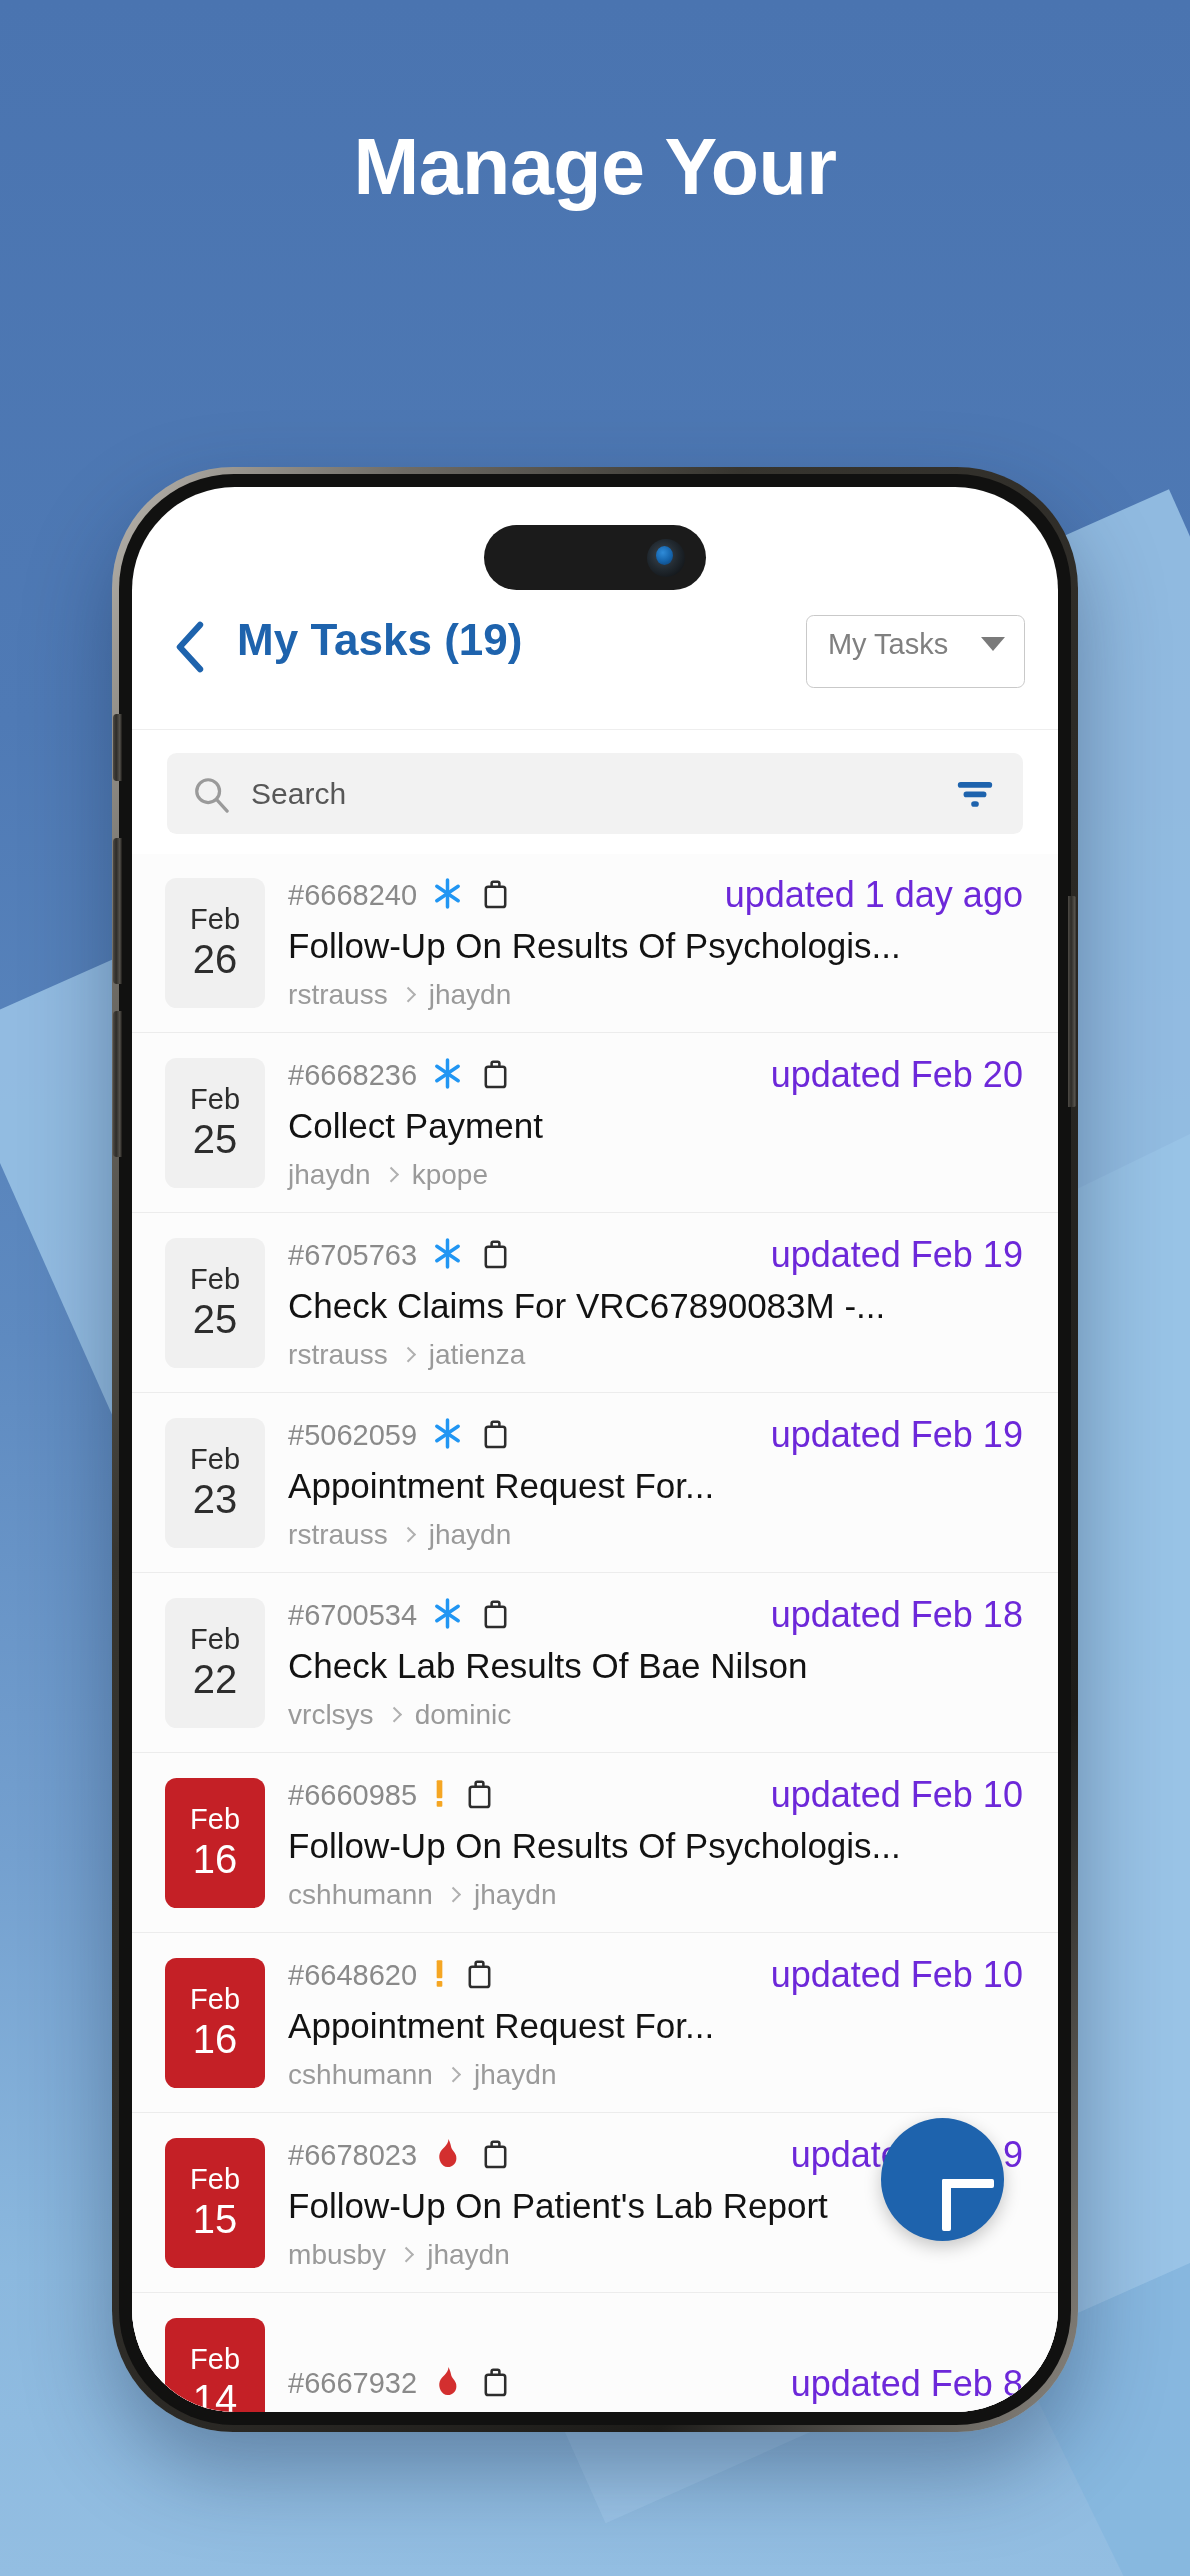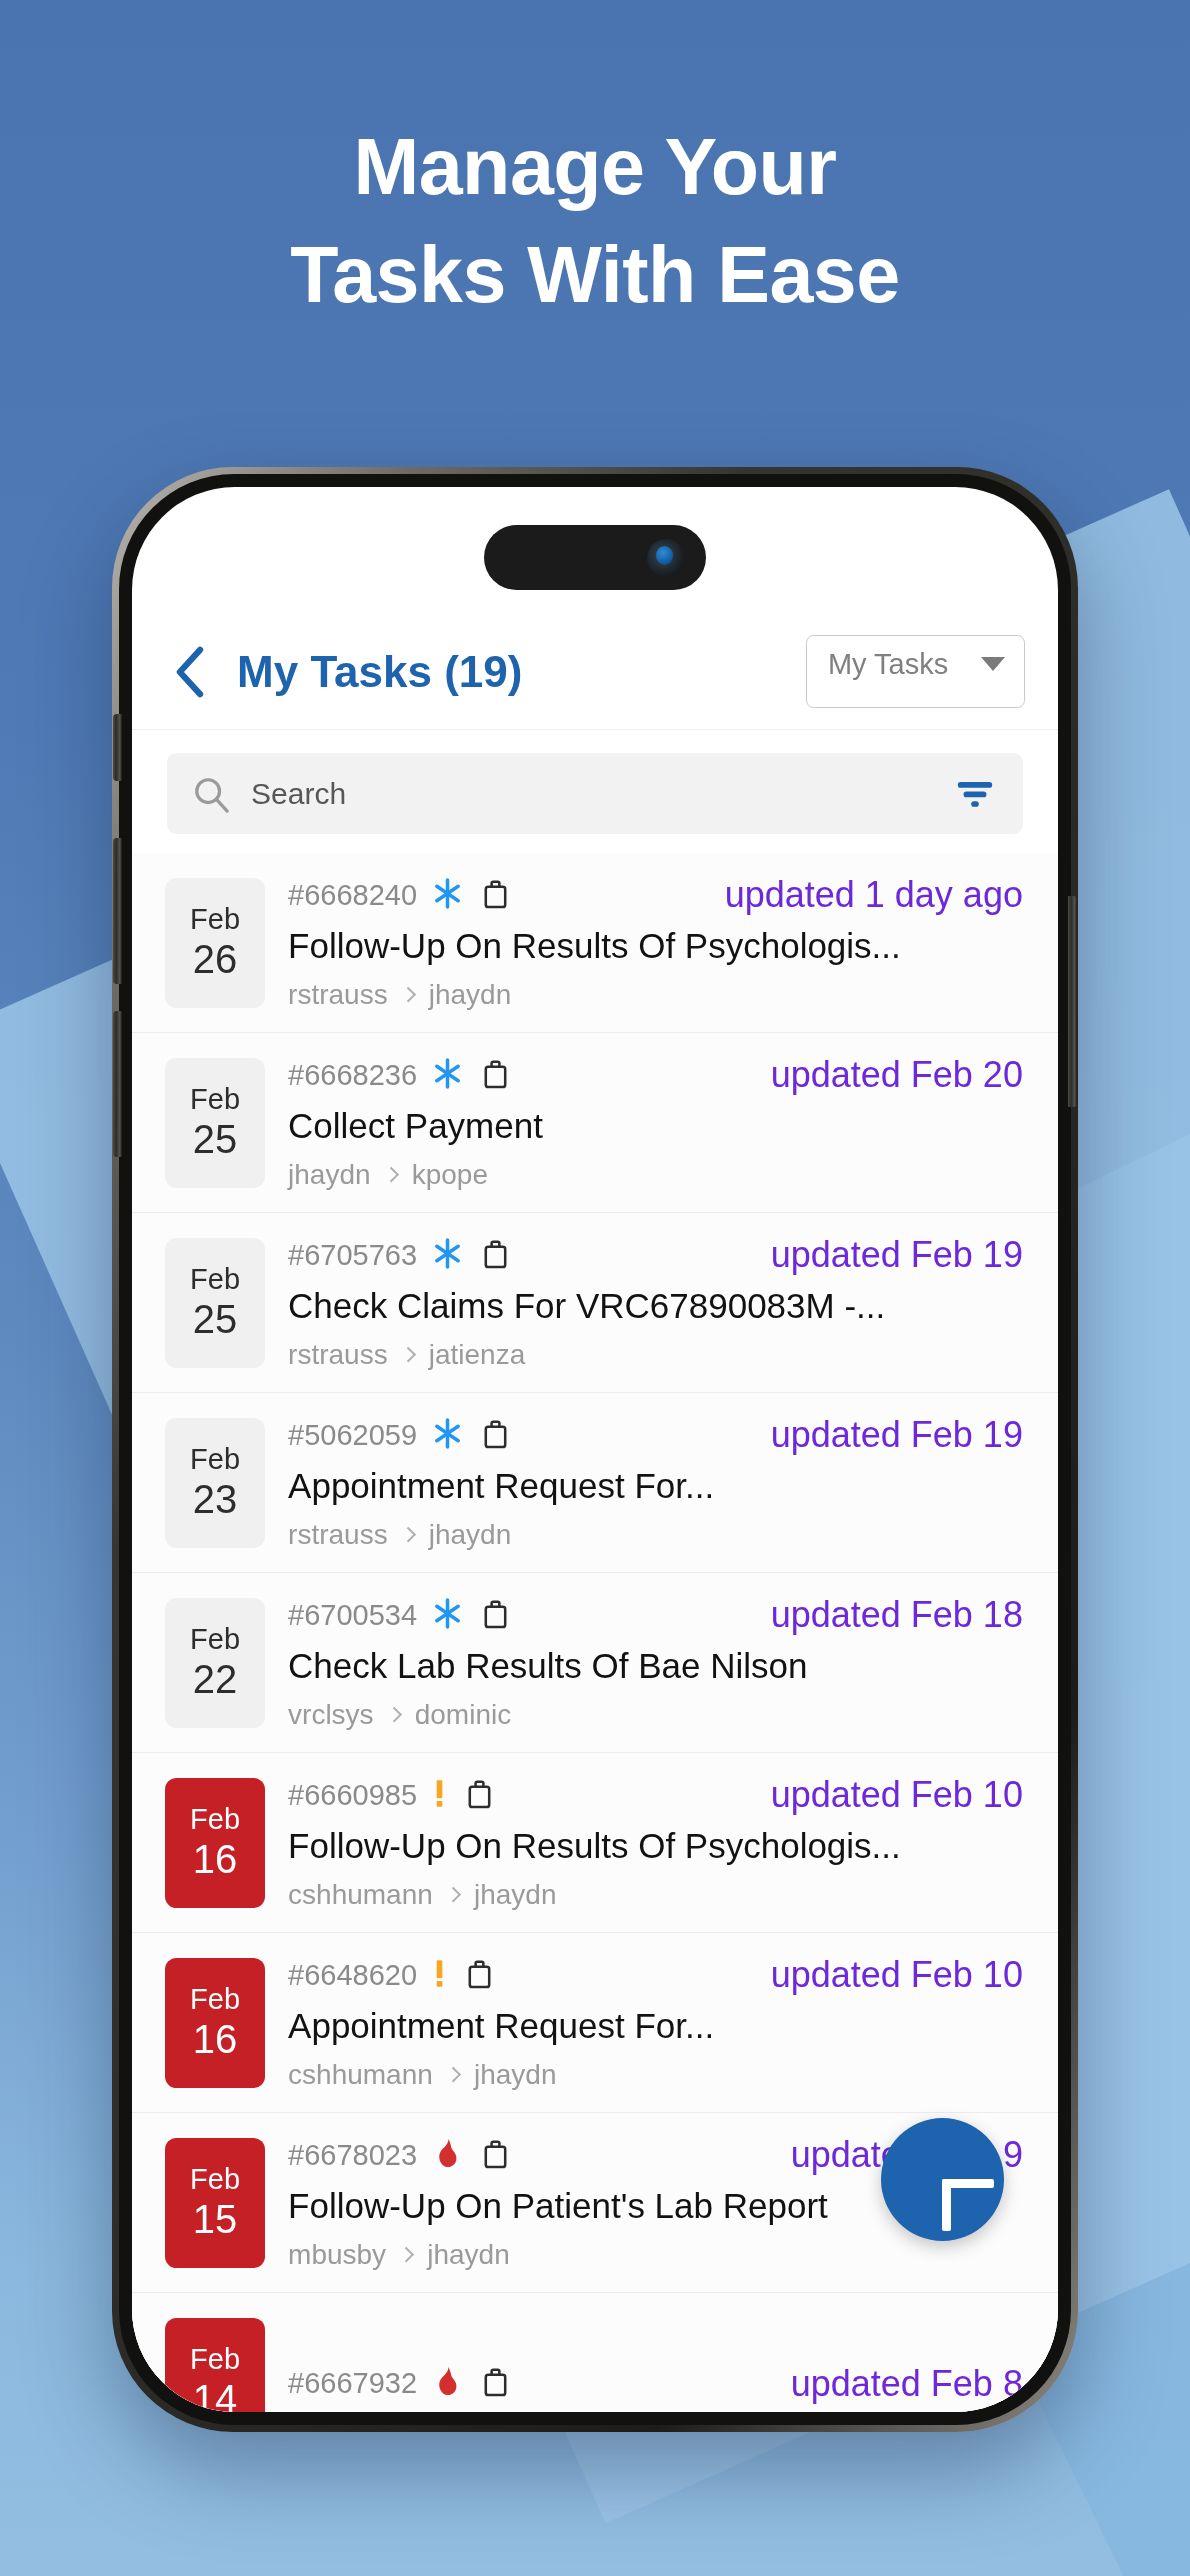--- a/index.html
+++ b/index.html
@@ -142,21 +142,21 @@
     background: radial-gradient(circle at 40% 35%, #2f8bd8 0%, #1463ab 55%, #0c3c6d 100%);
   }
 
   
   #app-header {
     position: absolute;
     top: 128px;
     left: 0; right: 0;
     height: 113px;
     display: flex;
-    align-items: center;
+    align-items: flex-start;
     padding: 0 33px 0 25px;
     background: #fff;
     z-index: 8;
   }
   #back-button {
     width: 63px; height: 63px;
     display: flex; align-items: center; justify-content: center;
     flex: 0 0 auto;
   }
   #back-button svg { display: block; }
@@ -345,21 +345,20 @@
 <body>
 
 <div id="bg-wrap">
   <div id="bg-gradient"></div>
   <div id="bg-wedge-right"></div>
   <div id="bg-wedge-left"></div>
 </div>
 
 <div id="headline">
   <span class="hl-line">Manage Your</span>
-  <span class="hl-line">Tasks With Ease</span>
 </div>
 
 <div id="phone">
   <div id="phone-body">
 
     <div class="side-btn left" id="btn-silent"></div>
     <div class="side-btn left" id="btn-volup"></div>
     <div class="side-btn left" id="btn-voldn"></div>
     <div class="side-btn right" id="btn-power"></div>
 

